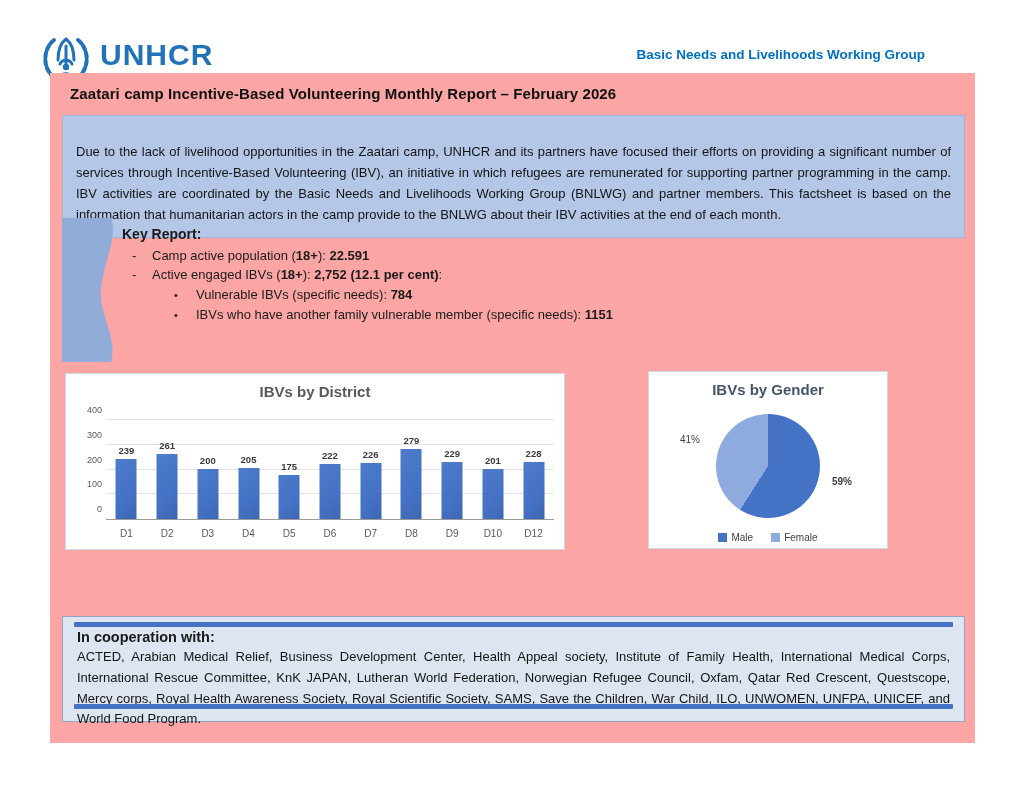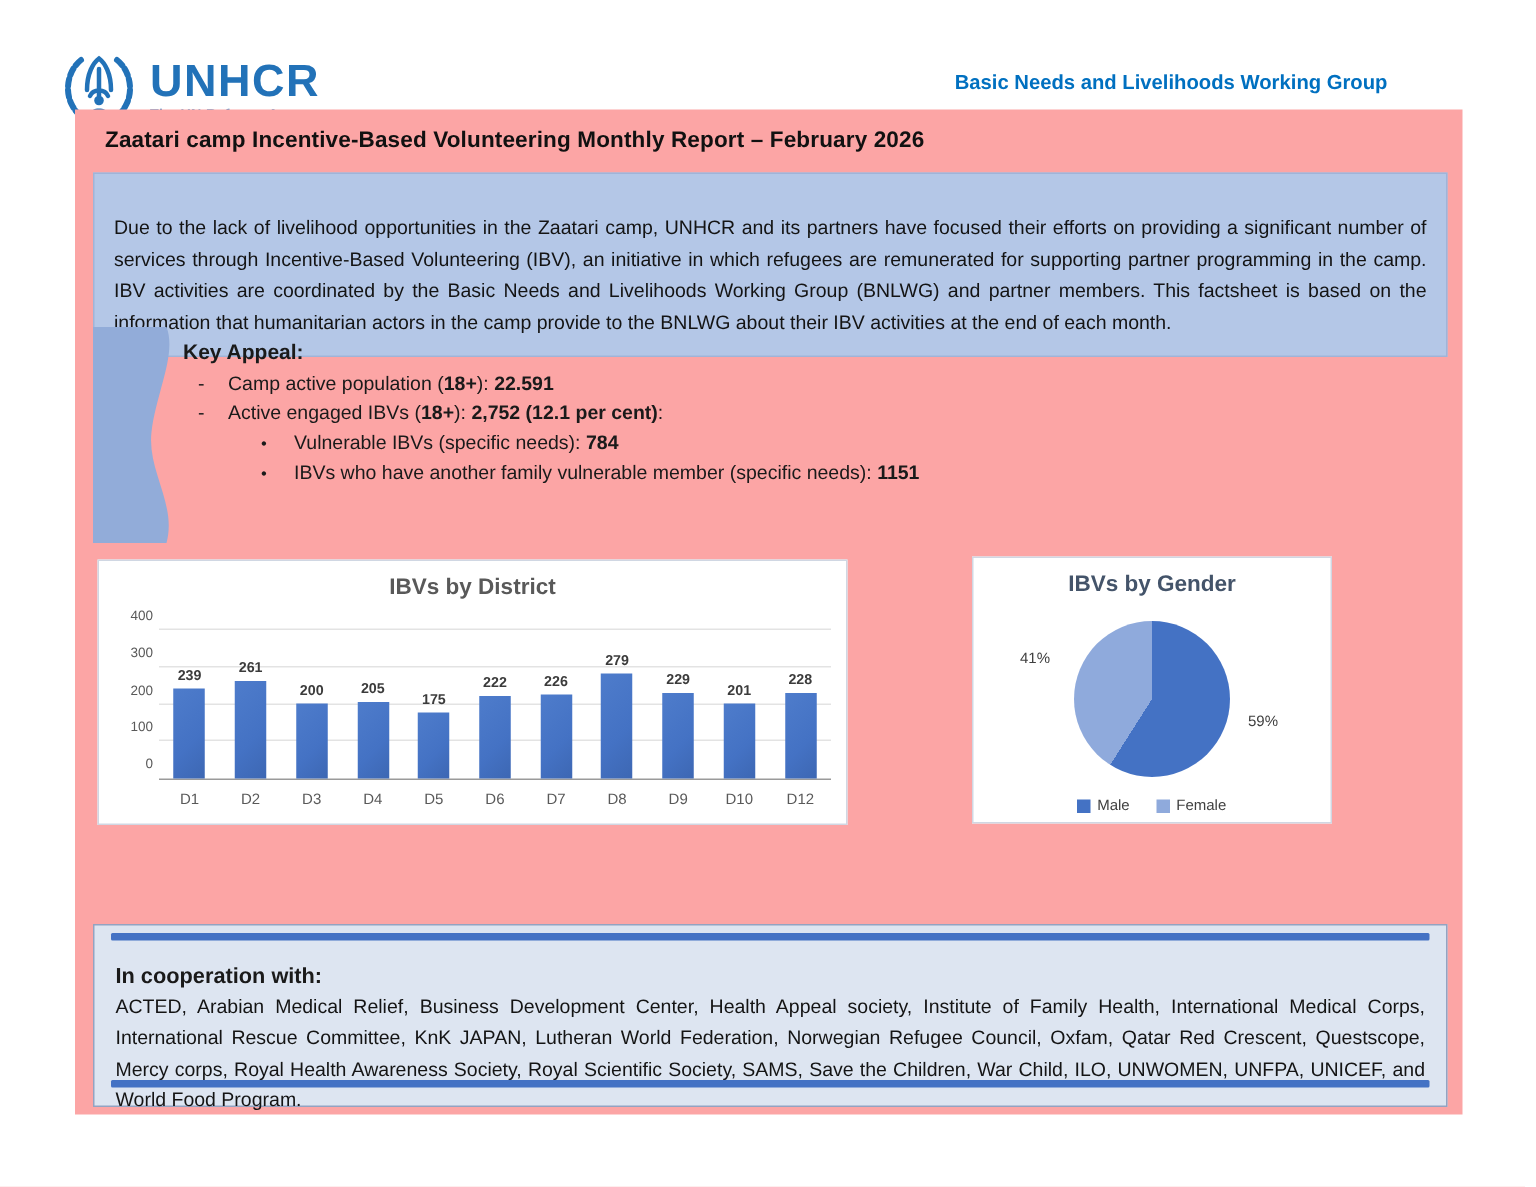--- a/index.html
+++ b/index.html
@@ -48,27 +48,27 @@
   .bar-slots { position: absolute; inset: 0; display: flex; justify-content: space-around; align-items: flex-end; }
   .bar-slot { position: relative; width: 37px; height: 100%; }
   .bar { position: absolute; bottom: 0; left: 50%; transform: translateX(-50%); width: 21px; background: linear-gradient(135deg,#4e7ccb 0%, #4472c4 60%, #3d67b3 100%); }
   .bar-value { position: absolute; left: 50%; transform: translateX(-50%); font-size: 9.5px; font-weight: bold; color: #3b3b3b; white-space: nowrap; }
   .bar-xlabel { position: absolute; left: 50%; transform: translateX(-50%); bottom: -20px; font-size: 10px; color: #595959; }
 
   .pie-wrap { position: relative; width: 104px; height: 104px; margin: 16px auto 0 auto; }
   .pie { width: 104px; height: 104px; border-radius: 50%; }
   .pie-label { position: absolute; font-size: 10px; color: #404040; }
   .pie-label-female { left: -36px; top: 20px; }
-  .pie-label-male { right: -32px; top: 62px; }
+  .pie-label-male { right: -32px; top: 62px; font-weight: bold; }
   .pie-legend { display: flex; justify-content: center; gap: 18px; margin-top: 14px; }
   .legend-item { display: flex; align-items: center; gap: 4px; font-size: 10px; color: #404040; }
   .legend-swatch { width: 9px; height: 9px; display: inline-block; }
 
   
-  .coop-box { position: absolute; left: 12px; top: 543px; width: 903px; height: 122px; background: #dde5f1; border: 1px solid #93a3c2; padding: 26px 14px 0 14px; }
+  .coop-box { position: absolute; left: 12px; top: 543px; width: 903px; height: 106px; background: #dde5f1; border: 1px solid #93a3c2; padding: 12px 14px 0 14px; }
   .coop-rule { position: absolute; left: 11px; right: 11px; height: 5px; background: #4472c4; border-radius: 1px; }
   .coop-rule-top { top: 5px; }
   .coop-rule-bottom { bottom: 12px; }
   .coop-heading { font-size: 14.5px; font-weight: bold; margin-bottom: 2px; }
   .coop-text { font-size: 13px; line-height: 1.6; text-align: justify; color: #141414; }
 </style>
 </head>
 <body>
 
 <div id="canvas">
@@ -100,21 +100,21 @@
 
     <div class="intro-box">
       <p>Due to the lack of livelihood opportunities in the Zaatari camp, UNHCR and its partners have focused their efforts on providing a significant number of services through Incentive-Based Volunteering (IBV), an initiative in which refugees are remunerated for supporting partner programming in the camp. IBV activities are coordinated by the Basic Needs and Livelihoods Working Group (BNLWG) and partner members. This factsheet is based on the information that humanitarian actors in the camp provide to the BNLWG about their IBV activities at the end of each month.</p>
     </div>
 
     <div class="keyfig">
       <svg class="keyfig-shape" viewBox="0 0 56 144" preserveAspectRatio="none">
         <path d="M0,0 L49,0 C56,18 42,44 39,70 C36,96 56,118 49,144 L0,144 Z" fill="#92acd9"></path>
       </svg>
       <div class="keyfig-body">
-        <div class="keyfig-heading">Key Appeal:</div>
+        <div class="keyfig-heading">Key Report:</div>
         <div class="kf-line"><span class="kf-dash">-</span><span>Camp active population (</span><span class="b">18+</span><span>): </span><span class="b">22.591</span></div>
         <div class="kf-line"><span class="kf-dash">-</span><span>Active engaged IBVs (</span><span class="b">18+</span><span>): </span><span class="b">2,752 (12.1 per cent)</span><span>:</span></div>
         <div class="kf-sub"><span class="kf-bullet">•</span><span>Vulnerable IBVs (specific needs): </span><span class="b">784</span></div>
         <div class="kf-sub"><span class="kf-bullet">•</span><span>IBVs who have another family vulnerable member (specific needs): </span><span class="b">1151</span></div>
       </div>
     </div>
 
     <div class="chart-card bar-card">
       <div class="chart-title">IBVs by District</div>
       <div class="bar-plot-area">

